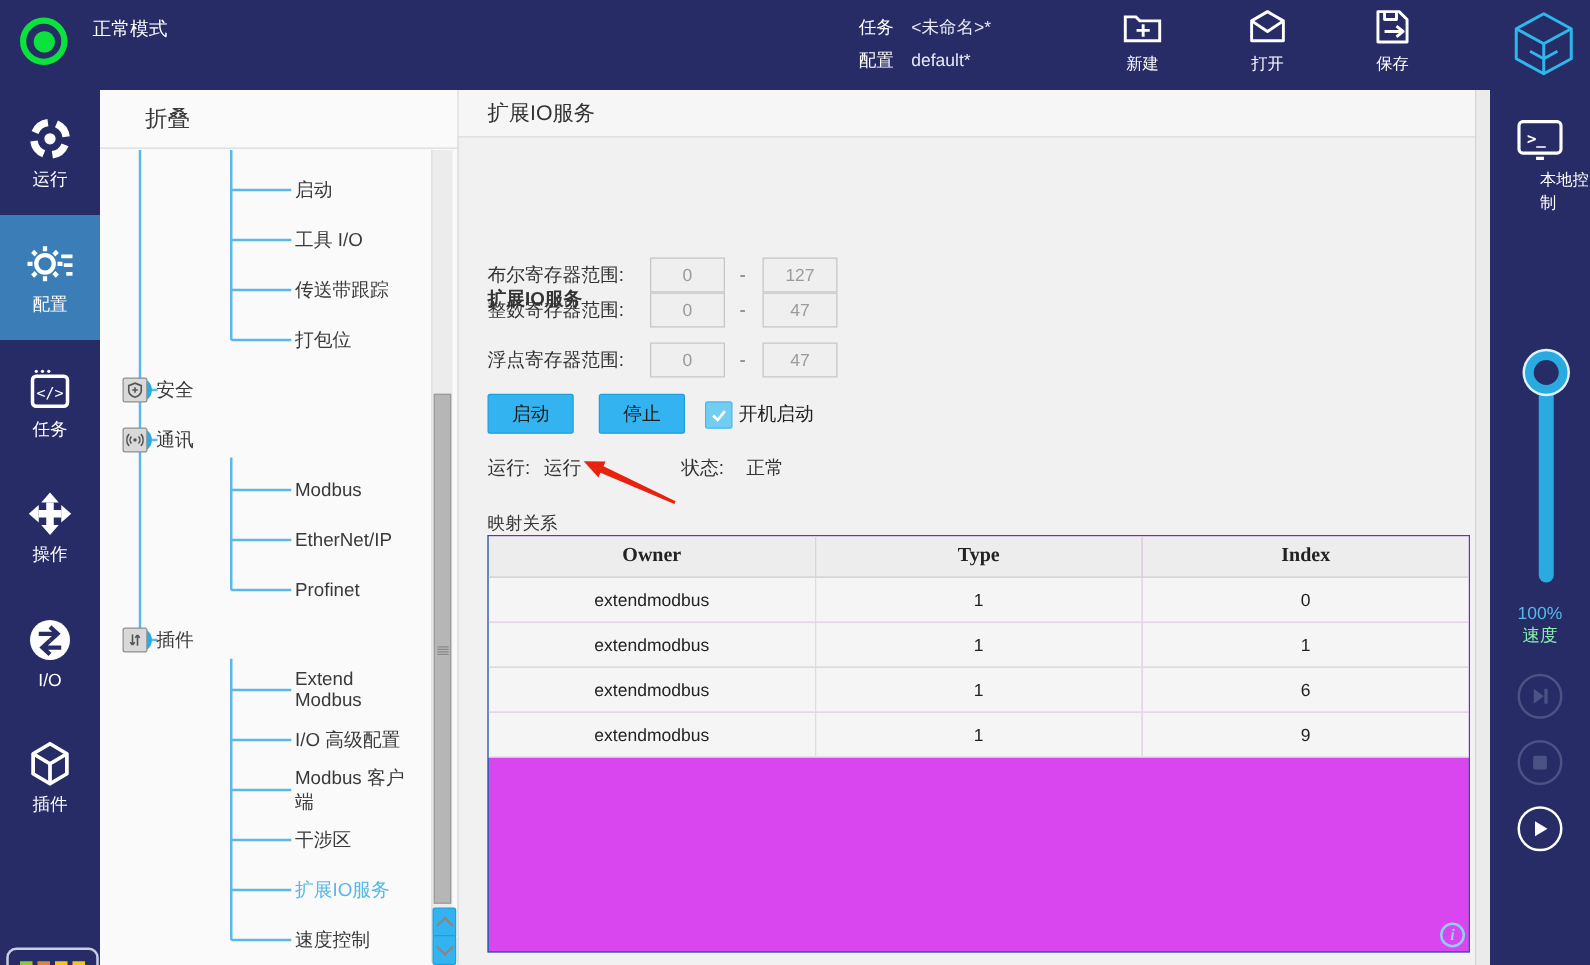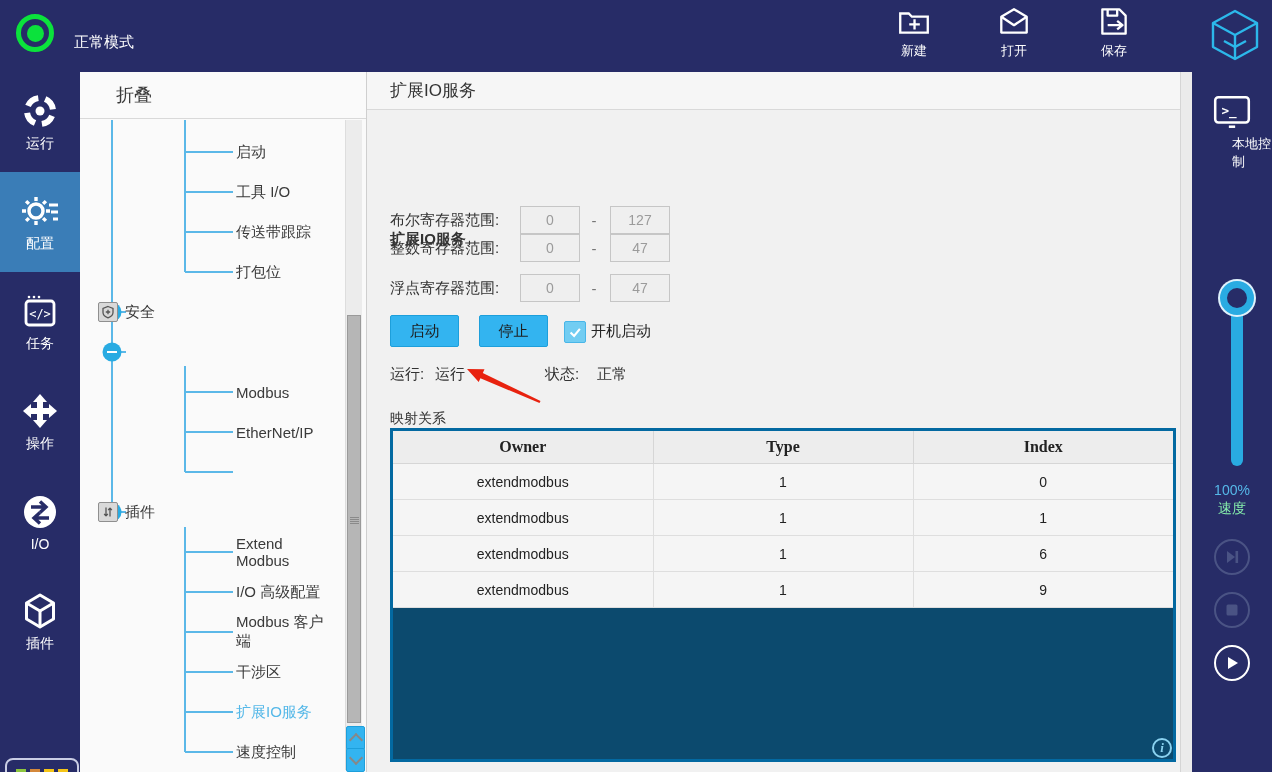--- a/index.html
+++ b/index.html
@@ -1,21 +1,21 @@
 <!DOCTYPE html>
 <html><head>
 <meta charset="utf-8">
 <style>
   html,body{margin:0;padding:0;background:#555;}
   .screen{position:relative;width:1272px;height:772px;overflow:hidden;
     font-family:"Liberation Sans","DejaVu Sans",sans-serif;background:#f1f1f1;}
 
   
   .topbar{position:absolute;left:0;top:0;width:1272px;height:72px;background:#272c67;color:#fff;}
-  .mode-wrap{position:absolute;left:16px;top:14px;display:flex;align-items:flex-end;gap:20px;}
+  .mode-wrap{position:absolute;left:16px;top:14px;display:flex;align-items:flex-start;gap:20px;}
   .mode-ind{width:28px;height:28px;border-radius:50%;border:5px solid #0be23c;display:flex;align-items:center;justify-content:center;}
   .mode-ind i{display:block;width:17px;height:17px;border-radius:50%;background:#0be23c;}
   .mode-label{font-size:15px;}
   .session{position:absolute;left:687px;top:8px;font-size:14px;line-height:27px;}
   .session .lbl{color:#fff;margin-right:14px;}
   .session .val{color:#e9eaf4;}
   .tb-actions{position:absolute;left:880px;top:4px;display:flex;gap:32px;}
   .tb-action{width:68px;display:flex;flex-direction:column;align-items:center;cursor:pointer;}
   .tb-action span{font-size:13px;margin-top:2px;}
   .brand{position:absolute;left:1208px;top:8px;}
@@ -56,21 +56,21 @@
   .field-row{position:absolute;left:23px;height:28px;display:flex;align-items:center;}
   .field-label{position:absolute;left:0;font-size:15px;color:#333;white-space:nowrap;}
   .range-input{position:absolute;width:58px;height:26px;border:1px solid #c6c6c6;background:#efefef;color:#9b9b9b;text-align:center;font-size:14px;font-family:inherit;padding:0;}
   .range-dash{position:absolute;left:190px;width:28px;text-align:center;color:#777;font-size:15px;}
   .btn{position:absolute;top:243px;width:69px;height:32px;background:#33b4f0;border:1px solid #1d9fdb;border-radius:2px;color:#1d1d1d;font-size:15px;font-family:inherit;cursor:pointer;}
   .checkbox{position:absolute;left:197px;top:249px;width:20px;height:20px;background:#72cdf2;border:1px solid #49b6e8;border-radius:2px;display:flex;align-items:center;justify-content:center;cursor:pointer;}
   .chk-label{position:absolute;left:224px;top:250px;font-size:15px;color:#222;}
   .status-row{position:absolute;left:23px;top:293px;font-size:15px;color:#333;}
   .status-row .sp{position:absolute;white-space:nowrap;}
   .map-label{position:absolute;left:23px;top:338px;font-size:14px;color:#333;}
-  .tblwrap{position:absolute;left:23px;top:356px;width:786px;height:334px;border:3px solid #0369a1;background:#0c4a6e;box-sizing:border-box;}
+  .tblwrap{position:absolute;left:23px;top:356px;width:786px;height:334px;border:1px solid #0369a1;background:#d946ef;box-sizing:border-box;}
   table.map{width:100%;border-collapse:collapse;table-layout:fixed;}
   table.map th{height:30px;background:#ededed;border:1px solid #d6d6d6;font-family:"Liberation Serif","DejaVu Serif",serif;font-size:16px;font-weight:bold;color:#222;}
   table.map td{height:33px;background:#f5f5f5;border:1px solid #dedede;text-align:center;font-size:14px;color:#222;}
   table.map tr th:first-child,table.map tr td:first-child{border-left:none;}
   table.map tr th:last-child,table.map tr td:last-child{border-right:none;}
   table.map tr:first-child th{border-top:none;}
   .info-ico{position:absolute;left:785px;top:666px;width:20px;height:20px;border:2px solid #8ad2f0;border-radius:50%;color:#8ad2f0;font-size:13px;font-family:"Liberation Serif",serif;font-style:italic;font-weight:bold;display:flex;align-items:center;justify-content:center;box-sizing:border-box;cursor:pointer;}
   .red-arrow{position:absolute;left:95px;top:288px;pointer-events:none;}
 
   .gap-strip{position:absolute;left:1180px;top:72px;width:12px;height:700px;background:#ebebeb;border-left:1px solid #d5d5d5;box-sizing:border-box;}
@@ -91,20 +91,24 @@
 <body>
 
 <div class="screen">
 
   <header class="topbar">
     <div class="mode-wrap">
       <div class="mode-ind">
           <i></i>
         </div>
       <span class="mode-label">正常模式</span>
+    </div>
+    <div class="session">
+      <div><span class="lbl">任务</span><span class="val">&lt;未命名&gt;*</span></div>
+      <div><span class="lbl">配置</span><span class="val">default*</span></div>
     </div>
     <div class="tb-actions">
       <div class="tb-action">
         <svg width="36" height="36" viewBox="0 0 34 34">
             <g fill="none" stroke="#fff" stroke-width="2.2">
               <path d="M4,9 h8 l3,3 h15 v15 h-26 z"></path>
               <path d="M17.5,14.5 V24 M12.5,19.2 H22.5"></path>
             </g>
           </svg>
         <span>新建</span>
@@ -273,26 +277,41 @@
       <span class="tree-ico">
           <svg width="14" height="14" viewBox="0 0 14 14">
             <g fill="none" stroke="#555" stroke-width="1.3">
               <path d="M7,1.5 L12,3.5 V7.5 Q12,11 7,12.8 Q2,11 2,7.5 V3.5 Z"></path>
               <path d="M7,4.8 V9.2 M4.8,7 H9.2"></path>
             </g>
           </svg>
         </span>
       <span>安全</span>
     </div>
+    <div class="tree-row group" style="top:260px">
+      <span class="tree-ico">
+          <svg width="14" height="14" viewBox="0 0 14 14">
+            <g fill="none" stroke="#555" stroke-width="1.3">
+              <circle cx="7" cy="7" r="1.4" fill="#555" stroke="none"></circle>
+              <path d="M4.2,9.8 A4,4 0 0 1 4.2,4.2 M9.8,4.2 A4,4 0 0 1 9.8,9.8"></path>
+              <path d="M2.3,11.7 A6.6,6.6 0 0 1 2.3,2.3 M11.7,2.3 A6.6,6.6 0 0 1 11.7,11.7"></path>
+            </g>
+          </svg>
+        </span>
+      <span>通讯</span>
+    </div>
 
     <div class="tree-row leaf" style="top:300px">
         <span>Modbus</span>
       </div>
     <div class="tree-row leaf" style="top:340px">
         <span>EtherNet/IP</span>
+      </div>
+    <div class="tree-row leaf" style="top:380px">
+        <span>Profinet</span>
       </div>
 
     <div class="tree-row group" style="top:420px">
       <span class="tree-ico">
           <svg width="14" height="14" viewBox="0 0 14 14">
             <g stroke="#555" stroke-width="1.3" fill="none">
               <path d="M5,2.5 V11 M5,11 l-1.8,-2.2 M5,11 l1.8,-2.2"></path>
               <path d="M9,11.5 V3 M9,3 l-1.8,2.2 M9,3 l1.8,2.2"></path>
             </g>
           </svg>

